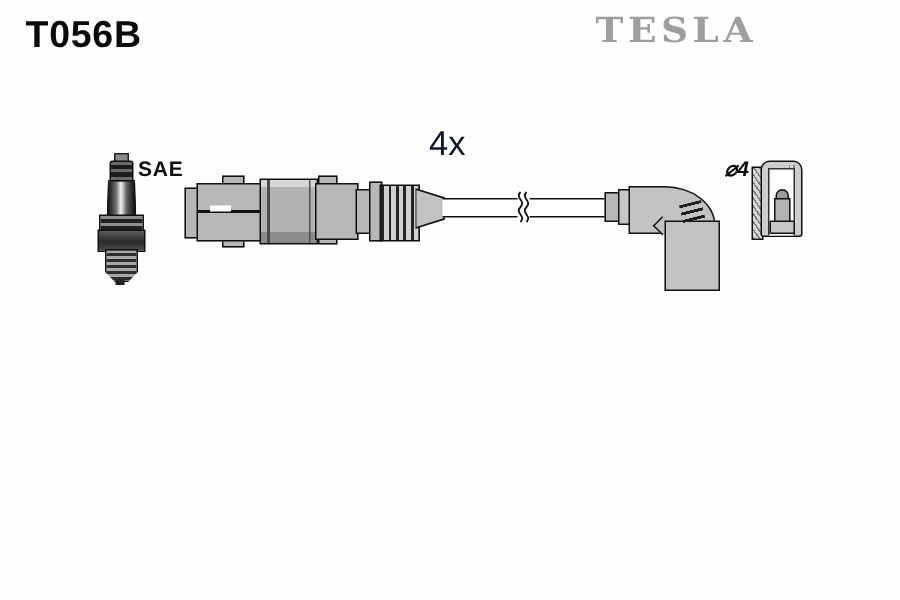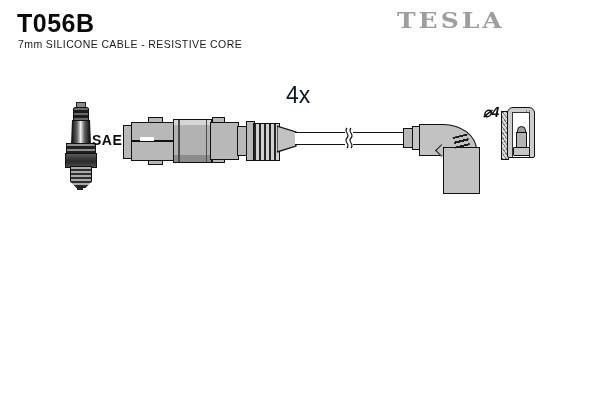--- a/index.html
+++ b/index.html
@@ -8,21 +8,21 @@
   .abs{position:absolute;}
 
   
   .product-code{left:17px;top:9px;font-size:25px;font-weight:bold;letter-spacing:.5px;color:#0a0a0a;text-align:center;}
   .subtitle{left:18px;top:38px;font-size:10.5px;letter-spacing:.4px;color:#1a1a1a;}
   .brand{left:397px;top:7px;font-family:"DejaVu Serif",serif;font-weight:bold;font-size:25px;
          letter-spacing:3px;color:#9e9e9e;transform:scaleY(.92);transform-origin:top left;}
 
   
   .qty{left:286px;top:82px;font-size:23px;color:#0f172a;}
-  .sae{left:92px;top:104px;font-size:14px;font-weight:bold;color:#0d0d0d;letter-spacing:.5px;margin-top:28px;}
+  .sae{left:92px;top:104px;font-size:14px;font-weight:bold;color:#0d0d0d;letter-spacing:.5px;}
   .dia{left:483px;top:104px;font-size:14px;font-weight:bold;font-style:italic;color:#0d0d0d;}
 
   
   .sp-tip{left:76px;top:102px;width:8px;height:5px;background:#8a8a8a;border:1px solid #222;}
   .sp-nut{left:73px;top:107px;width:14px;height:13px;border:1px solid #111;border-radius:2px 2px 0 0;
           background:repeating-linear-gradient(180deg,#6a6a6a 0 2px,#1d1d1d 2px 5px);}
   .sp-insulator{left:71px;top:120px;width:18px;height:23px;border:1px solid #111;
           background:linear-gradient(90deg,#141414 0%,#6f6f6f 30%,#f2f2f2 48%,#5d5d5d 70%,#101010 100%);
           clip-path:polygon(5% 0,95% 0,100% 100%,0 100%);}
   .sp-gasket{left:66px;top:143px;width:28px;height:10px;border:1px solid #111;
@@ -82,21 +82,20 @@
            border-radius:50% 50% 0 0;}
   .cap-stud{left:516px;top:132px;width:9px;height:16px;background:#b3b3b3;border:1px solid #111;}
   .cap-base{left:513px;top:147px;width:15px;height:7px;background:#c6c6c6;border:1px solid #111;border-radius:1px;}
 </style>
 </head>
 <body>
 
 <div class="stage">
 
   <div class="abs product-code">T056B</div>
-  <div class="abs subtitle">7mm SILICONE CABLE - RESISTIVE CORE</div>
   <div class="abs brand">TESLA</div>
 
   <div class="abs qty">4x</div>
 
   <div>
     <div class="abs sp-tip"></div>
     <div class="abs sp-nut"></div>
     <div class="abs sp-insulator"></div>
     <div class="abs sp-gasket"></div>
     <div class="abs sp-hex"></div>

